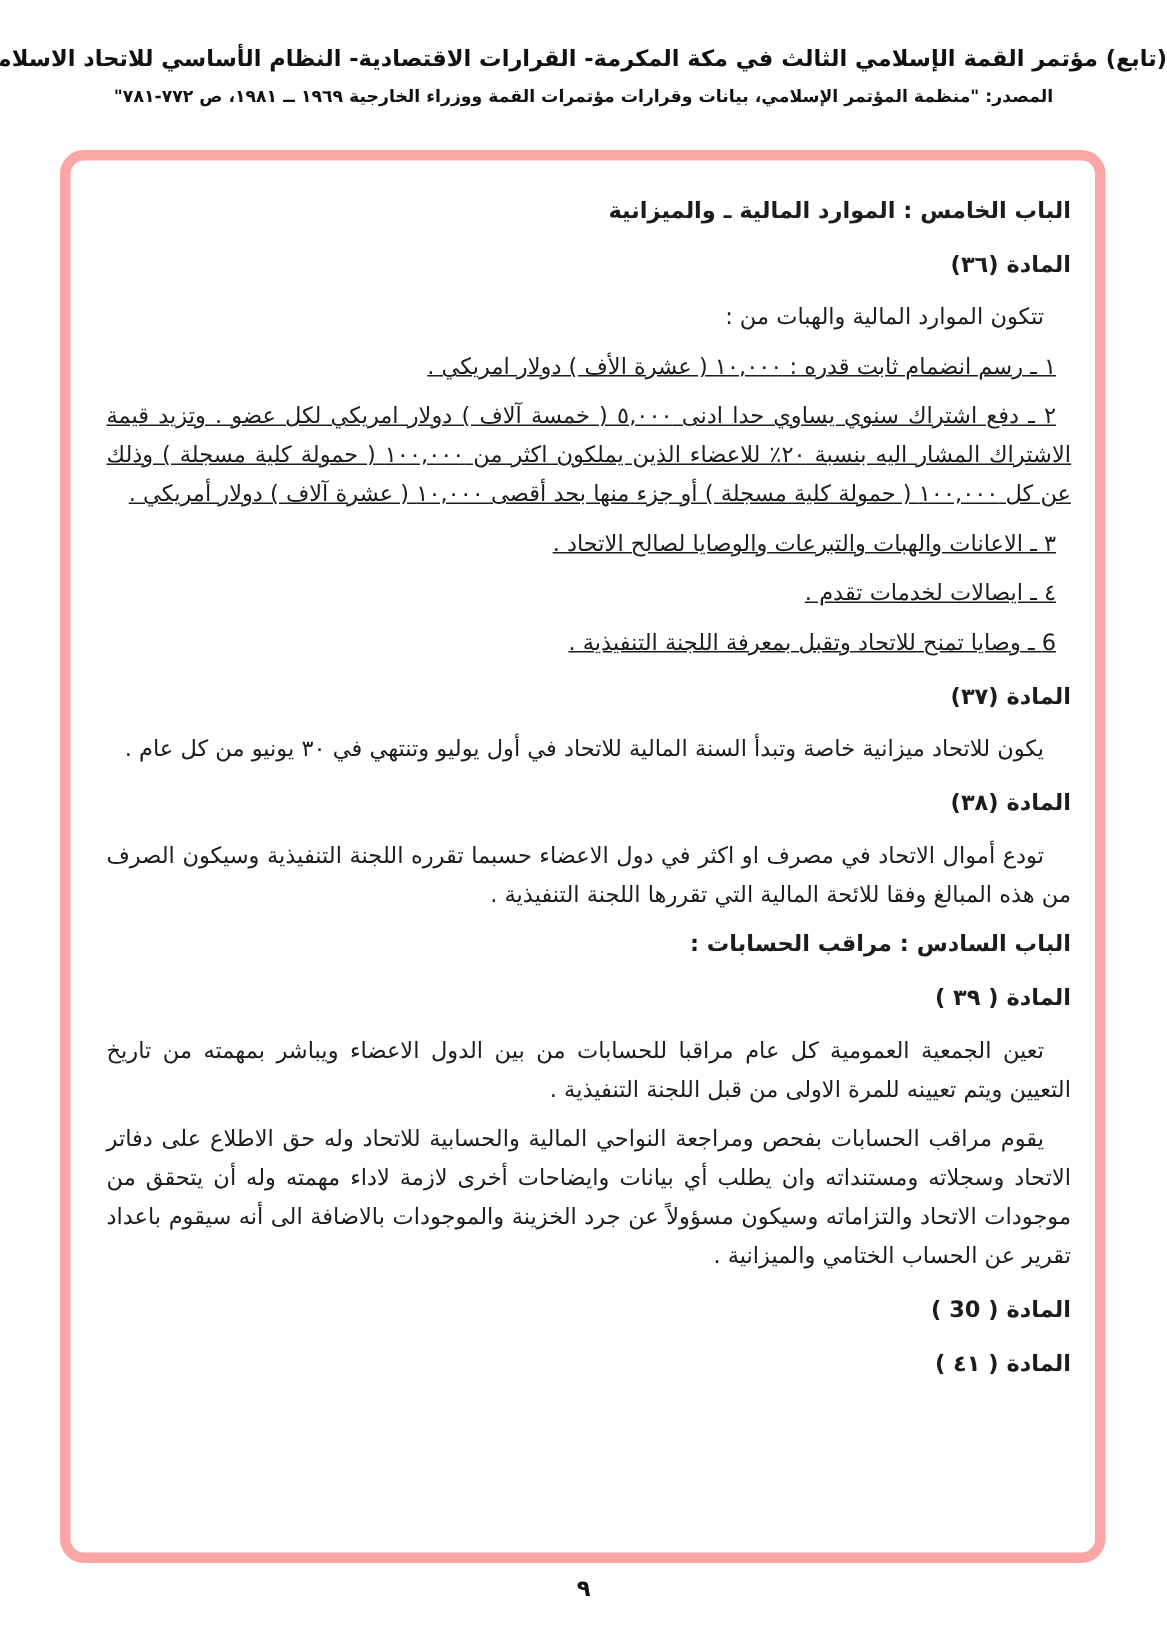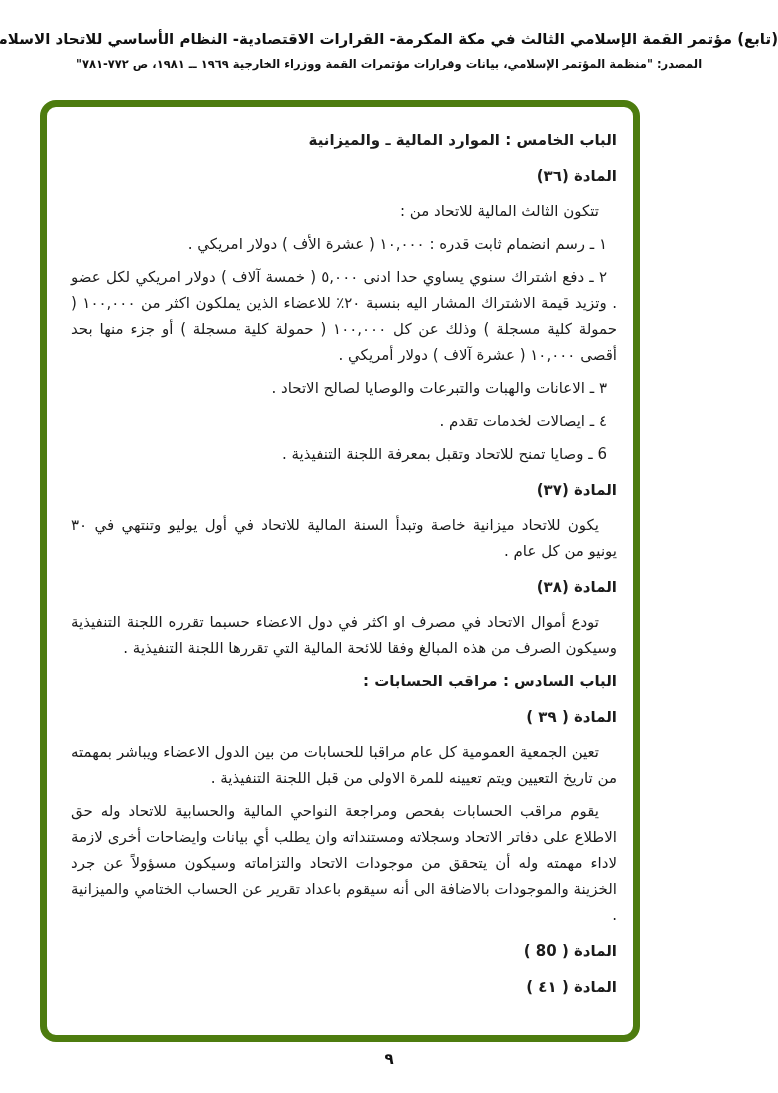--- a/index.html
+++ b/index.html
@@ -31,24 +31,24 @@
     font-size: 11.5px;
     font-weight: bold;
     margin-top: 9px;
     white-space: nowrap;
     color: #111;
   }
   .doc-frame {
     position: absolute;
     left: 40px;
     top: 100px;
-    width: 600px;
+    width: 697px;
     height: 942px;
     box-sizing: border-box;
-    border: 7px solid #4d7c0f;
+    border: 7px solid #fca5a5;
     border-radius: 16px;
     background: #ffffff;
     overflow: hidden;
   }
   .doc-content {
     direction: rtl;
     text-align: right;
     padding: 20px 16px 0 24px;
     font-size: 15px;
     line-height: 26px;
@@ -63,20 +63,21 @@
   }
   .para {
     text-align: justify;
     text-indent: 18px;
     margin: 0 0 7px 0;
   }
   .item {
     text-align: justify;
     text-indent: 10px;
     margin: 0 0 7px 0;
+    text-decoration: underline;
   }
   .page-number {
     position: absolute;
     top: 1050px;
     left: 0;
     width: 100%;
     text-align: center;
     font-size: 15px;
     font-weight: bold;
     color: #111;
@@ -87,32 +88,32 @@
 
 <div class="page-header">
   <div class="title">(تابع) مؤتمر القمة الإسلامي الثالث في مكة المكرمة- القرارات الاقتصادية- النظام الأساسي للاتحاد الاسلامي لمالكي البواخر</div>
   <div class="source">المصدر: "منظمة المؤتمر الإسلامي، بيانات وقرارات مؤتمرات القمة ووزراء الخارجية ١٩٦٩ ــ ١٩٨١، ص ٧٧٢-٧٨١"</div>
 </div>
 
 <div class="doc-frame">
   <div class="doc-content">
     <div class="chapter">الباب الخامس : الموارد المالية ـ والميزانية</div>
     <div class="article">المادة (٣٦)</div>
-    <div class="para">تتكون الثالث المالية للاتحاد من :</div>
+    <div class="para">تتكون الموارد المالية والهبات من :</div>
     <div class="item">١ ـ رسم انضمام ثابت قدره : ١٠,٠٠٠ ( عشرة الأف ) دولار امريكي .</div>
     <div class="item">٢ ـ دفع اشتراك سنوي يساوي حدا ادنى ٥,٠٠٠ ( خمسة آلاف ) دولار امريكي لكل عضو . وتزيد قيمة الاشتراك المشار اليه بنسبة ٢٠٪ للاعضاء الذين يملكون اكثر من ١٠٠,٠٠٠ ( حمولة كلية مسجلة ) وذلك عن كل ١٠٠,٠٠٠ ( حمولة كلية مسجلة ) أو جزء منها بحد أقصى ١٠,٠٠٠ ( عشرة آلاف ) دولار أمريكي .</div>
     <div class="item">٣ ـ الاعانات والهبات والتبرعات والوصايا لصالح الاتحاد .</div>
     <div class="item">٤ ـ ايصالات لخدمات تقدم .</div>
     <div class="item">6 ـ وصايا تمنح للاتحاد وتقبل بمعرفة اللجنة التنفيذية .</div>
     <div class="article">المادة (٣٧)</div>
     <div class="para">يكون للاتحاد ميزانية خاصة وتبدأ السنة المالية للاتحاد في أول يوليو وتنتهي في ٣٠ يونيو من كل عام .</div>
     <div class="article">المادة (٣٨)</div>
     <div class="para">تودع أموال الاتحاد في مصرف او اكثر في دول الاعضاء حسبما تقرره اللجنة التنفيذية وسيكون الصرف من هذه المبالغ وفقا للائحة المالية التي تقررها اللجنة التنفيذية .</div>
     <div class="chapter">الباب السادس : مراقب الحسابات :</div>
     <div class="article">المادة ( ٣٩ )</div>
     <div class="para">تعين الجمعية العمومية كل عام مراقبا للحسابات من بين الدول الاعضاء ويباشر بمهمته من تاريخ التعيين ويتم تعيينه للمرة الاولى من قبل اللجنة التنفيذية .</div>
     <div class="para">يقوم مراقب الحسابات بفحص ومراجعة النواحي المالية والحسابية للاتحاد وله حق الاطلاع على دفاتر الاتحاد وسجلاته ومستنداته وان يطلب أي بيانات وايضاحات أخرى لازمة لاداء مهمته وله أن يتحقق من موجودات الاتحاد والتزاماته وسيكون مسؤولاً عن جرد الخزينة والموجودات بالاضافة الى أنه سيقوم باعداد تقرير عن الحساب الختامي والميزانية .</div>
-    <div class="article">المادة ( 80 )</div>
+    <div class="article">المادة ( 30 )</div>
     <div class="article">المادة ( ٤١ )</div>
   </div>
 </div>
 
 <div class="page-number">٩</div>
 
 </body></html>

